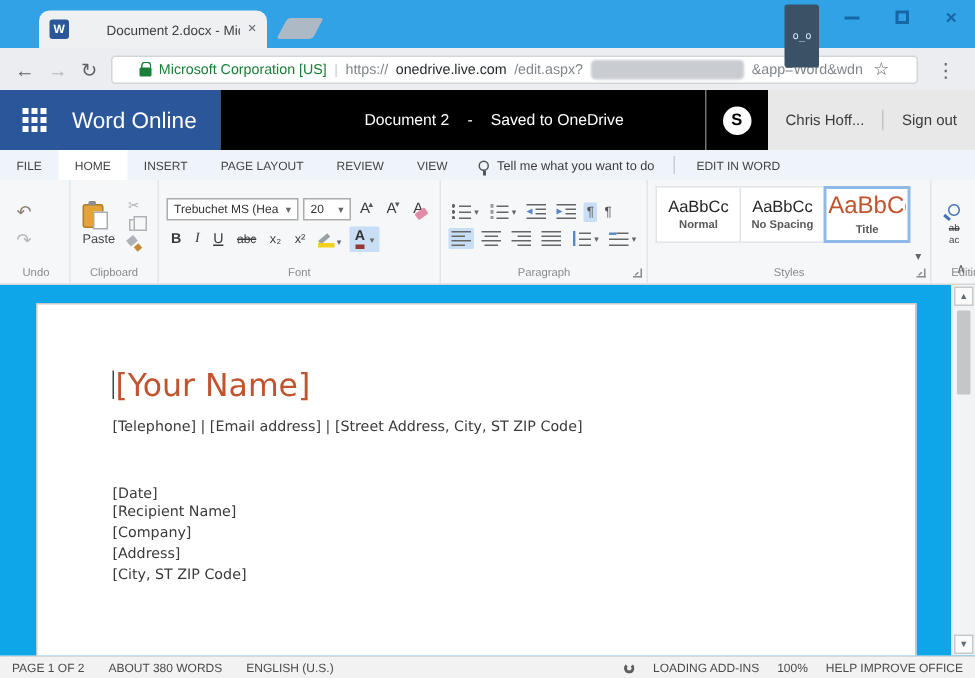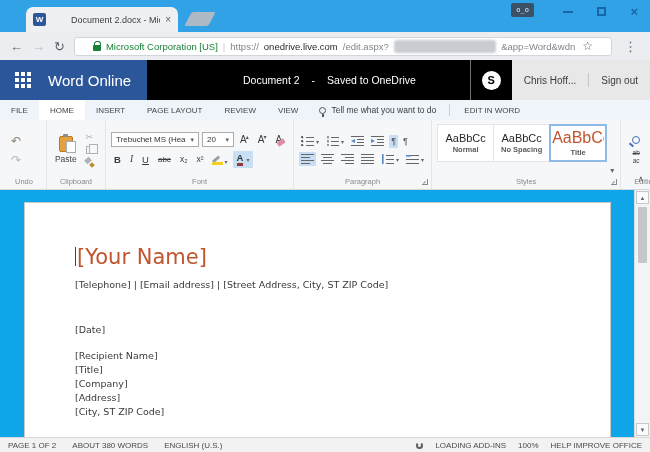--- a/index.html
+++ b/index.html
@@ -9,22 +9,22 @@
 
   
   .titlebar { height:32px; background:#31A2E5; display:flex; align-items:flex-end; position:relative; flex:0 0 auto; }
   .tab { margin-left:26px; width:152px; height:25px; background:#EEF0F2; border-radius:7px 7px 0 0;
          display:flex; align-items:center; padding:0 7px; gap:5px; }
   .favicon { width:13px; height:13px; flex:0 0 13px; background:#2B579A; color:#fff; font-size:8px; font-weight:bold;
              display:flex; align-items:center; justify-content:center; border-radius:2px; }
   .tab-title { font-size:9px; color:#3C4043; white-space:nowrap; overflow:hidden; flex:1;margin-left:20px; }
   .tab-close { font-size:10px; color:#5F6368; line-height:1; }
   .newtab { width:24px; height:14px; background:#ADB9C4; transform:skewX(-28deg); margin:0 0 6px 10px; border-radius:2px; }
-  .titlebar-badge { position:absolute; right:116px; top:3px; background:#3B5266; color:#D6ECFF;
-                    font-family:"DejaVu Sans Mono", monospace; font-size:7px; padding:3px 5px; border-radius:2px; }
+  .titlebar-badge { position:absolute; right:104px; top:3px; background:#3B5266; color:#D6ECFF;
+                    font-family:"DejaVu Sans Mono", monospace; font-size:7px; padding:17px 5px; border-radius:2px; }
   .win-controls { position:absolute; right:12px; top:5px; display:flex; gap:24px; align-items:center; color:#1767A8; }
   .wc-min { width:10px; height:2px; background:#1767A8; }
   .wc-max { width:9px; height:9px; border:2px solid #1767A8; }
   .wc-close { font-size:13px; font-weight:bold; line-height:1; }
 
   
   .toolbar { height:28px; background:#EBEDF0; display:flex; align-items:center; gap:9px; padding:0 10px; flex:0 0 auto; }
   .nav-glyph { font-size:13px; color:#5F6368; line-height:1; }
   .nav-glyph.disabled { color:#B4B8BD; }
   .urlbar { flex:1; height:19px; background:#fff; border:1px solid #D2D5DA; border-radius:3px;
@@ -73,21 +73,21 @@
   .rg-label { font-size:7.5px; color:#8A8A8A; text-align:center; padding:1px 8px 3px; }
   .launcher { position:absolute; right:3px; bottom:4px; width:6px; height:6px;
               border-right:1px solid #8A8A8A; border-bottom:1px solid #8A8A8A; }
   .launcher::after { content:""; position:absolute; right:1px; bottom:1px; width:3px; height:1px; background:#8A8A8A; transform:rotate(-45deg); }
 
   .undo-col { display:flex; flex-direction:column; gap:7px; align-items:center; padding:0 4px; }
   .g-undo { font-size:12px; color:#8C8273; line-height:1; }
   .g-redo { font-size:12px; color:#B4B8BD; line-height:1; }
 
   .clip-body { display:flex; align-items:center; gap:5px; }
-  .paste-btn { display:flex; flex-direction:column; align-items:center; gap:2px; padding:1px 3px; }
+  .paste-btn { display:flex; flex-direction:column; align-items:flex-start; gap:2px; padding:1px 3px; }
   .clipboard-ic { width:14px; height:16px; background:#E3A23C; border:1px solid #B07C25; border-radius:2px; position:relative; }
   .clipboard-ic::before { content:""; position:absolute; top:-3px; left:3.5px; width:5px; height:3px; background:#8D8D8D; border-radius:1px; }
   .clipboard-ic::after { content:""; position:absolute; right:-4px; bottom:-2px; width:8px; height:10px; background:#fff; border:1px solid #A8ACB1; }
   .paste-label { font-size:8.5px; color:#444; }
   .clip-side { display:flex; flex-direction:column; gap:4px; align-items:center; }
   .g-cut { font-size:9px; color:#AEB2B7; line-height:1; }
   .copy-ic { width:7px; height:8px; border:1px solid #AEB2B7; background:#F5F7F9; position:relative; }
   .copy-ic::before { content:""; position:absolute; left:2px; top:-3px; width:7px; height:8px; border:1px solid #AEB2B7; background:#F5F7F9; }
   .painter-ic { width:9px; height:9px; position:relative; }
   .painter-ic::before { content:""; position:absolute; left:0; top:0; width:6px; height:5px; background:#AEB2B7; transform:rotate(-40deg); }
@@ -173,21 +173,21 @@
   .collapse-ribbon { position:absolute; right:6px; bottom:5px; font-size:9px; color:#666; line-height:1; }
 
   
   .canvas { flex:1 1 auto; background:#0ea5e9; position:relative; overflow:hidden; }
   .page { position:absolute; left:24px; top:12px; width:587px; height:300px; background:#fff;
           border:1px solid #C8C8C8; padding:42px 40px 0 50px; font-family:"DejaVu Sans", sans-serif; }
   .cursor { display:inline-block; width:1px; height:19px; background:#444; vertical-align:-2px; margin-right:1px; }
   .doc-title { font-size:21px; color:#C0542E; display:inline; }
   .doc-contact { margin-top:10px; font-size:9.5px; color:#3A3A3A; }
   .doc-date { margin-top:34px; font-size:9.5px; color:#3A3A3A; }
-  .doc-recipient { margin-top:14px; font-size:9.5px; color:#3A3A3A; line-height:14px; }
+  .doc-recipient { font-size:9.5px; color:#3A3A3A; line-height:14px; }
 
   .scrollbar { position:absolute; right:0; top:0; bottom:0; width:16px; background:#F2F3F4;
                border-left:1px solid #DADCDE; display:flex; flex-direction:column; align-items:center; }
   .sb-btn { width:13px; height:13px; border:1px solid #C6C8CA; background:#FAFAFA; color:#5E6972;
             font-size:6px; display:flex; align-items:center; justify-content:center; margin-top:1px; }
   .sb-thumb { width:9px; height:56px; background:#C4C6C8; border-radius:1px; margin-top:3px; }
   .sb-btn.down { margin-top:auto; margin-bottom:1px; }
 
   
   .statusbar { height:15px; background:#F2F2F2; border-top:1px solid #D8D8D8; display:flex; align-items:center;
@@ -442,21 +442,20 @@
 
   <div class="canvas">
     <div class="page">
       <div>
         <span class="cursor"></span><span class="doc-title">[Your Name]</span>
       </div>
       <div class="doc-contact">[Telephone] | [Email address] | [Street Address, City, ST ZIP Code]</div>
       <div class="doc-date">[Date]</div>
       <div class="doc-recipient">
         <div>[Recipient Name]</div>
-        <div>[Title]</div>
         <div>[Company]</div>
         <div>[Address]</div>
         <div>[City, ST ZIP Code]</div>
       </div>
     </div>
     <div class="scrollbar">
       <span class="sb-btn">▲</span>
       <span class="sb-thumb"></span>
       <span class="sb-btn down">▼</span>
     </div>

